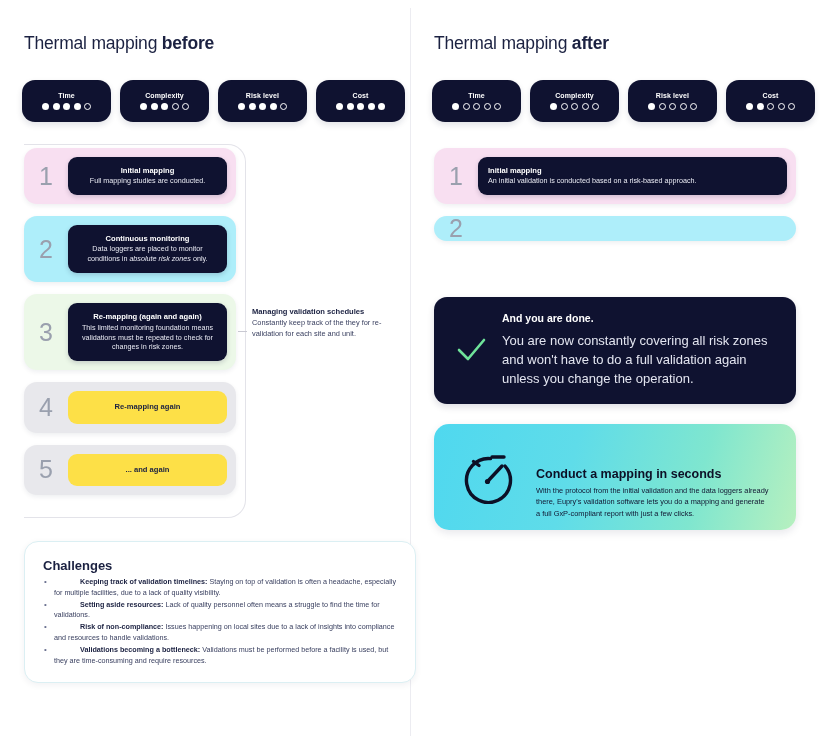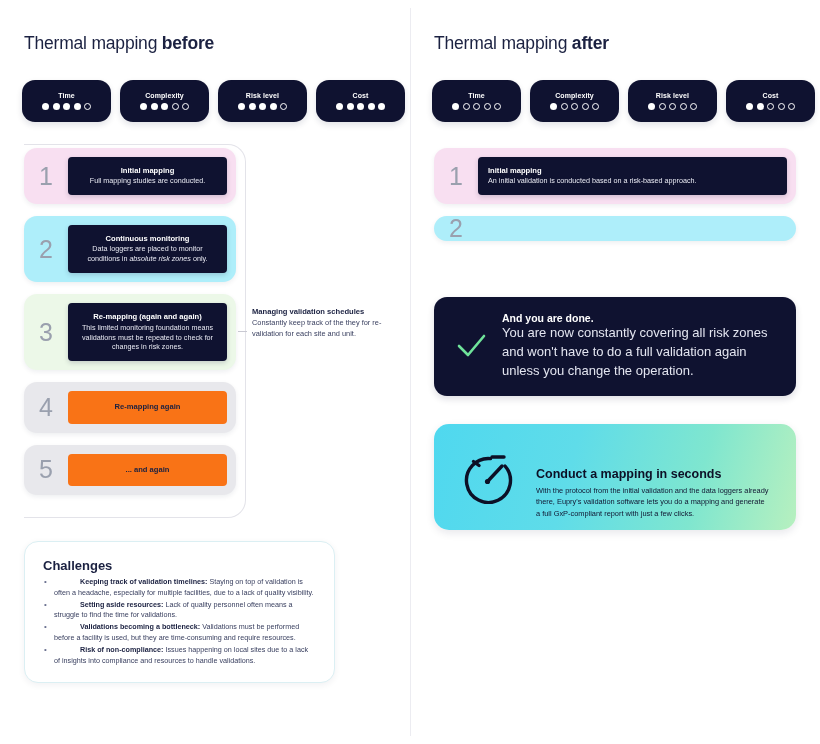--- a/index.html
+++ b/index.html
@@ -51,27 +51,27 @@
     position: relative; display: flex; align-items: center;
     border-radius: 13px; margin-bottom: 12px;
     box-shadow: 0 2px 5px rgba(20,22,55,.07);
   }
   .step-num {
     width: 44px; flex: 0 0 44px; text-align: center;
     font-size: 25px; font-weight: 300; color: #9aa0ae;
     line-height: 1;
   }
   .inner-card {
-    flex: 1; border-radius: 4px; background: #0f1230;
+    flex: 1; border-radius: 9px; background: #0f1230;
     color: #ffffff; padding: 9px 10px;
     margin: 9px 9px 9px 0;
     box-shadow: 0 2px 5px rgba(20,22,55,.18);
   }
   .inner-card.plain {
-    background: #f97316; color: #1b2141; box-shadow: none;
+    background: #fde047; color: #1b2141; box-shadow: none;
   }
   .ic-title { font-size: 7.6px; font-weight: 700; line-height: 1.35; }
   .ic-body  { font-size: 7.2px; font-weight: 400; line-height: 1.38; color: #e8e9f2; }
   .ic-body i { font-style: italic; }
   .center { text-align: center; }
 
   .step.s1 { background: #f8dff1; }
   .step.s2 { background: #aeeefa; }
   .step.s3 { background: #ecf8e8; }
   .step.s4, .step.s5 { background: #e8e8ec; }
@@ -113,21 +113,21 @@
   .step.after .step-num { display: flex; align-items: center; justify-content: center; }
   .step.after .inner-card { text-align: left; }
 
   .done-card {
     display: flex; align-items: center; gap: 14px;
     background: #0f1230; border-radius: 13px;
     padding: 15px 20px; color: #fff;
     box-shadow: 0 3px 7px rgba(20,22,55,.14);
   }
   .check { flex: 0 0 34px; height: 34px; }
-  .done-title { font-size: 10.5px; font-weight: 700; margin-bottom: 0; }
+  .done-title { font-size: 10.5px; font-weight: 700; margin-bottom: 8px; }
   .done-body  { font-size: 13px; line-height: 1.45; color: #e3e5f0; }
 
   .cta {
     display: flex; align-items: center; gap: 22px;
     border-radius: 15px; padding: 20px 26px;
     background: linear-gradient(105deg, #4fd8ef 0%, #5fdce9 38%, #7fe6cf 72%, #b7f0bf 100%);
     box-shadow: 0 3px 8px rgba(20,22,55,.10);
   }
   .cta-icon { flex: 0 0 54px; height: 54px; }
   .cta-title { font-size: 12.5px; font-weight: 700; color: #0c1026; margin-bottom: 4px; margin-top: 32px; }
@@ -231,27 +231,27 @@
           <div class="ic-title">... and again</div>
         </div>
       </div>
     </div>
 
     <div style="position:absolute;left:252px;top:306px;width:130px;">
       <div class="annot-title">Managing validation schedules</div>
       <div class="annot-body">Constantly keep track of the they for re-validation for each site and unit.</div>
     </div>
 
-    <div class="challenges" style="left:24px;top:541px;width:311px;height:142px;">
+    <div class="challenges" style="left:24px;top:541px;width:392px;height:142px;">
       <div class="ch-title">Challenges</div>
       <ul class="ch-list">
         <li><b>Keeping track of validation timelines:</b><span> Staying on top of validation is often a headache, especially for multiple facilities, due to a lack of quality visibility.</span></li>
         <li><b>Setting aside resources:</b><span> Lack of quality personnel often means a struggle to find the time for validations.</span></li>
+        <li><b>Risk of non-compliance:</b><span> Issues happening on local sites due to a lack of insights into compliance and resources to handle validations.</span></li>
         <li><b>Validations becoming a bottleneck:</b><span> Validations must be performed before a facility is used, but they are time-consuming and require resources.</span></li>
-        <li><b>Risk of non-compliance:</b><span> Issues happening on local sites due to a lack of insights into compliance and resources to handle validations.</span></li>
       </ul>
     </div>
   </div>
 
   <div class="col col-after">
 
     <div class="heading" style="position:absolute;left:24px;top:33px;">
       <span>Thermal mapping </span><b>after</b>
     </div>
 

